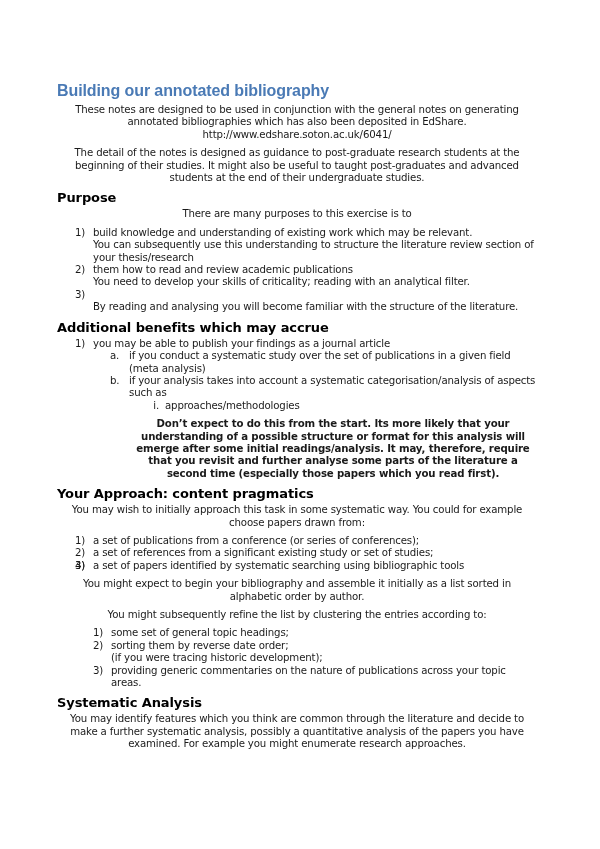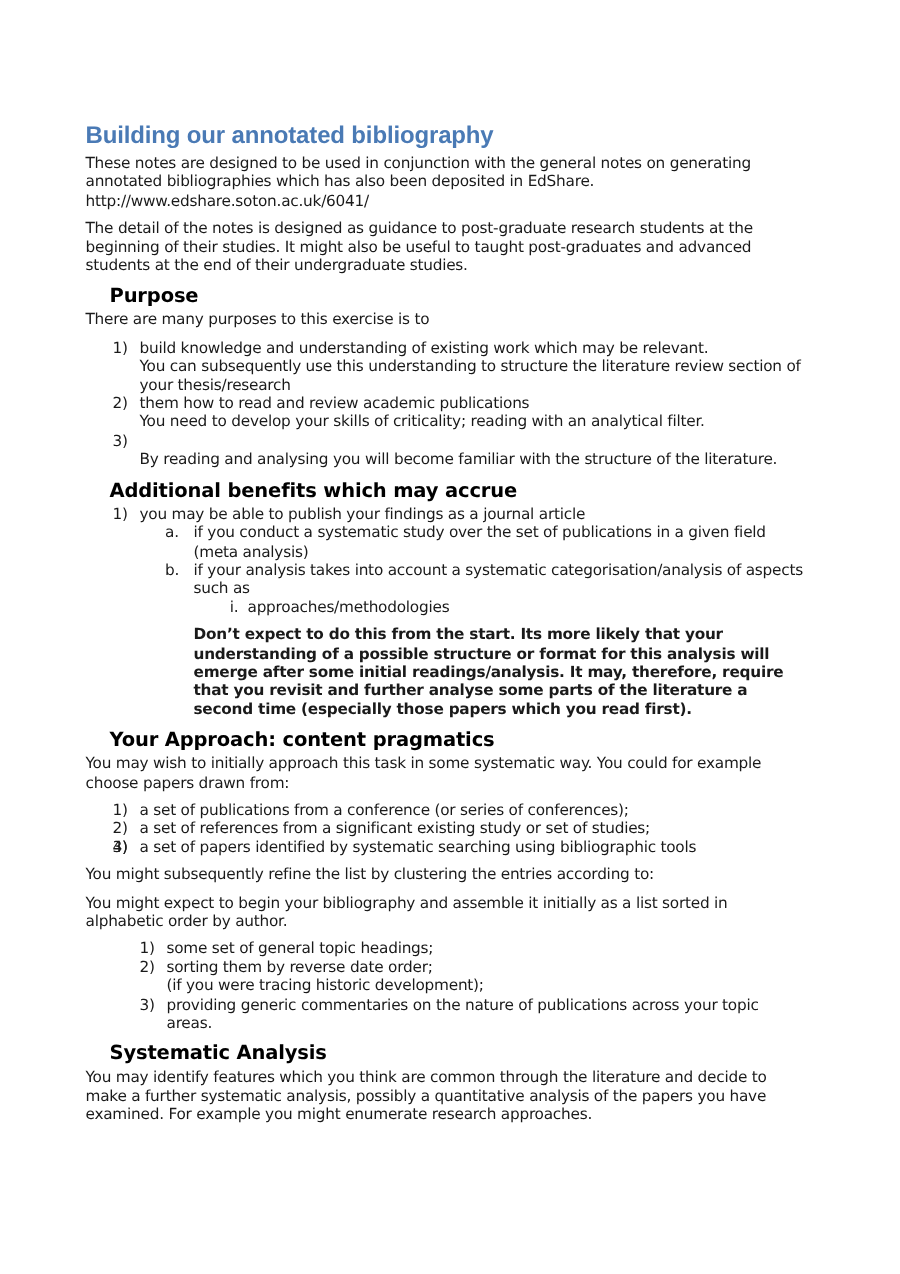--- a/index.html
+++ b/index.html
@@ -29,27 +29,27 @@
       margin: 0 0 2px 0;
       line-height: 22px;
       letter-spacing: -0.1px;
     }
     p, li, .txt {
       font-size: 10.2px;
       line-height: 12.4px;
       margin: 0;
       letter-spacing: -0.15px;
     }
-    p { margin-bottom: 6px; }
+    p { margin-bottom: 6px; text-align: center; }
     h2 {
       font-family: "DejaVu Sans", sans-serif;
       font-weight: bold;
       font-size: 13px;
       line-height: 16px;
-      margin: 2px 0 2px 16px;
+      margin: 2px 0 2px 0;
       color: #000;
       letter-spacing: -0.1px;
     }
     ol {
       list-style: none;
       margin: 0 0 6px 0;
       padding: 0;
     }
     .l1 > li {
       position: relative;
@@ -156,22 +156,22 @@
       <span>a set of references from a significant existing study or set of studies;</span>
     </li>
     <li>
       <span class="num">3)</span>
     </li>
     <li>
       <span class="num">4)</span>
       <span>a set of papers identified by systematic searching using bibliographic tools</span>
     </li>
   </ol>
+  <p>You might expect to begin your bibliography and assemble it initially as a list sorted in alphabetic order by author.</p>
   <p>You might subsequently refine the list by clustering the entries according to:</p>
-  <p>You might expect to begin your bibliography and assemble it initially as a list sorted in alphabetic order by author.</p>
   <ol class="l1 deep">
     <li>
       <span class="num">1)</span>
       <span>some set of general topic headings;</span>
     </li>
     <li>
       <span class="num">2)</span>
       <span>sorting them by reverse date order;</span><br>
       <span>(if you were tracing historic development);</span>
     </li>

